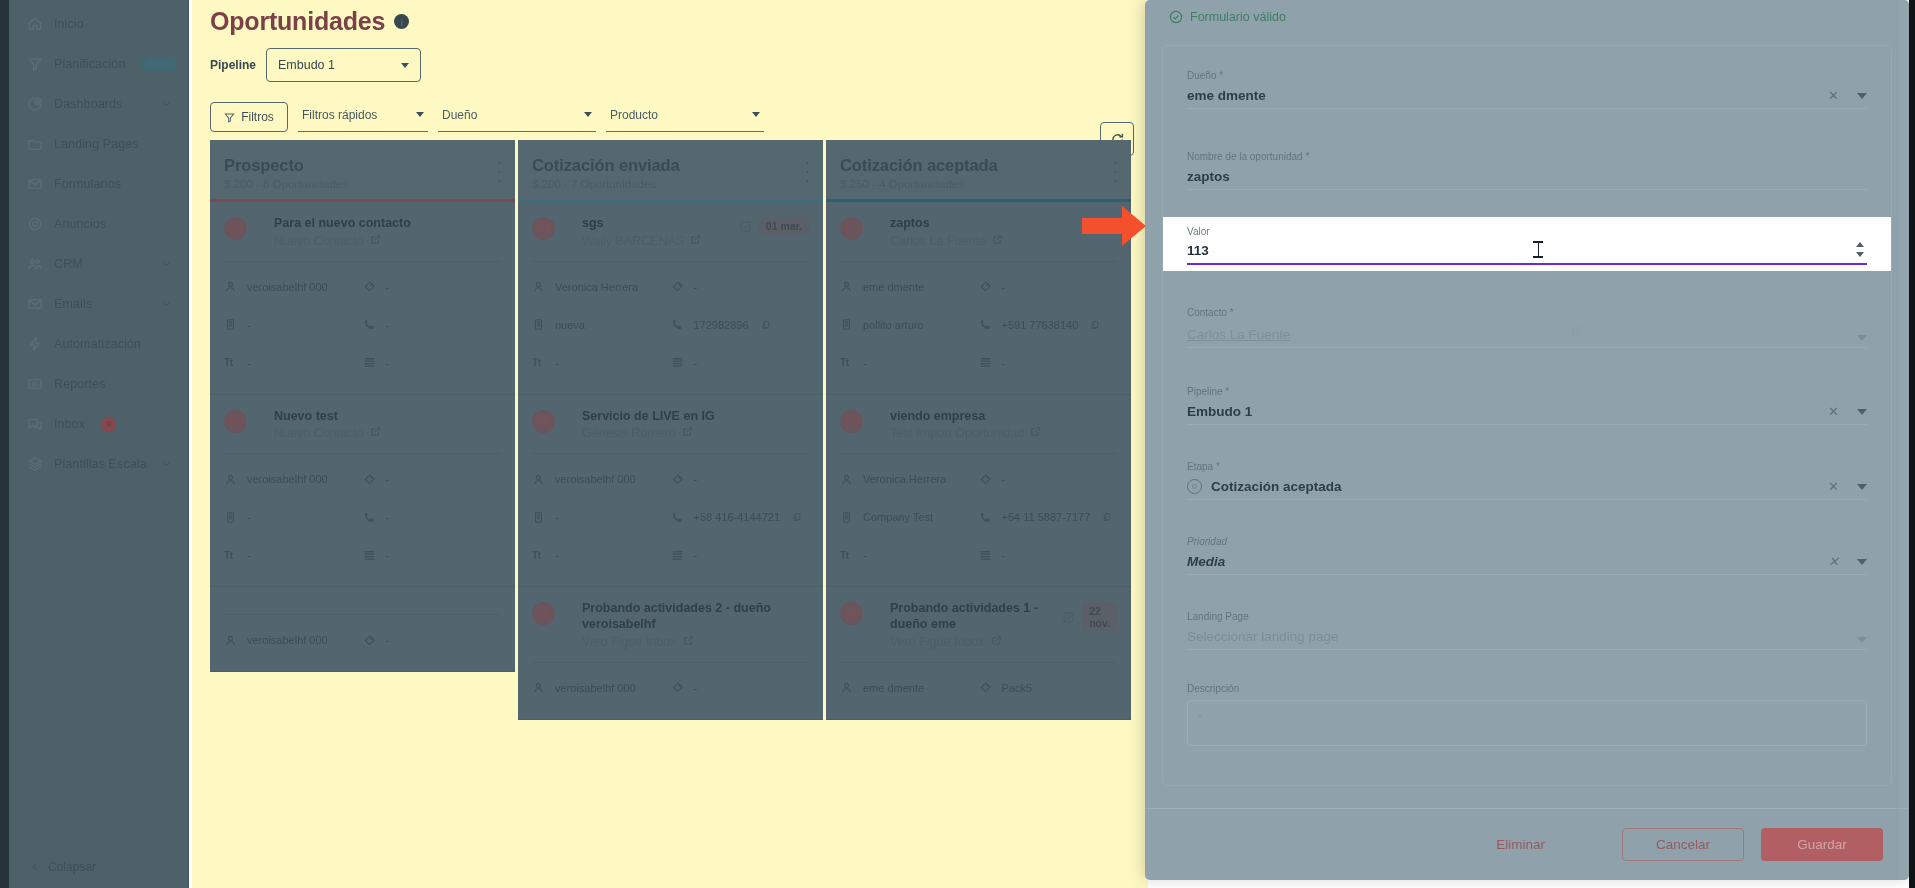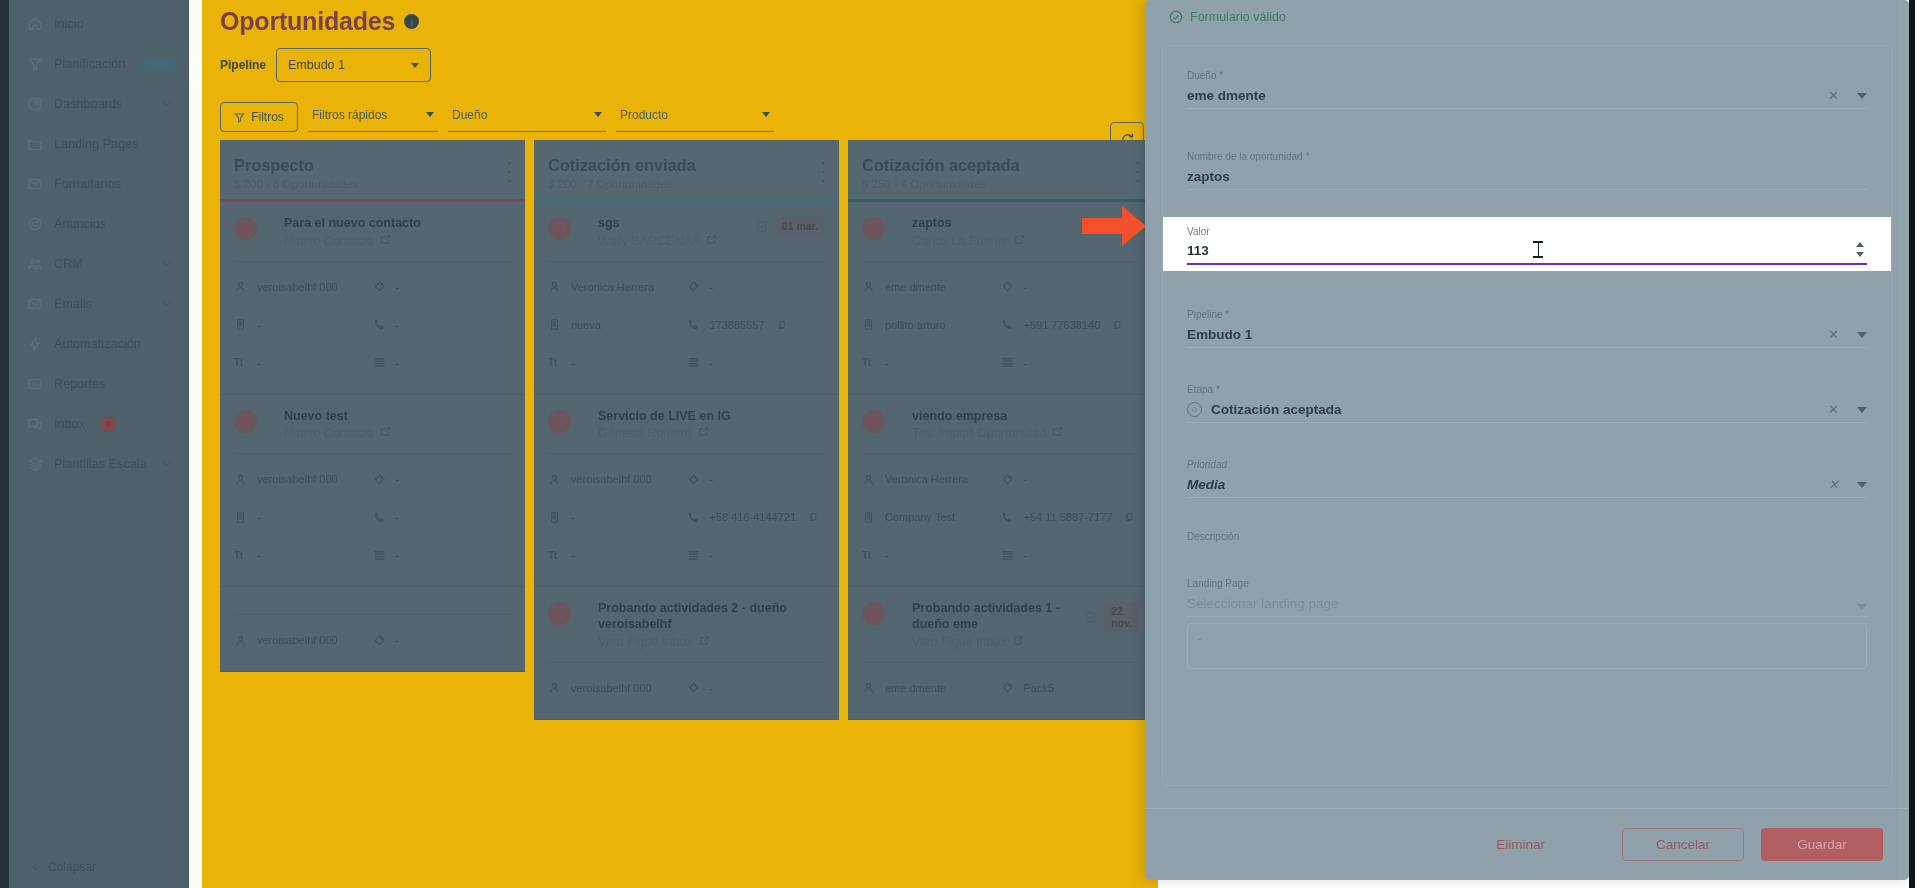--- a/index.html
+++ b/index.html
@@ -69,23 +69,23 @@
   .collapse-row {
     position: absolute; left: 0; bottom: 14px;
     display: flex; align-items: center; gap: 8px;
     padding-left: 30px; cursor: pointer;
   }
   .collapse-row span { font-size: 12px; color: #3d5059; }
   .collapse-row svg { width: 10px; height: 10px; color: #3d5059; }
 
   
   .board {
-    position: absolute; left: 202px; top: 0;
+    position: absolute; left: 192px; top: 0;
     width: 956px; height: 888px;
-    background: #eab308;
+    background: #fef9c3;
     overflow: hidden;
     z-index: 4;
   }
   .page-title-row {
     display: flex; align-items: center; gap: 9px;
     padding: 7px 0 0 18px;
   }
   .page-title {
     font-size: 25px; font-weight: bold; color: #7a4148;
     letter-spacing: -.2px;
@@ -138,21 +138,21 @@
     width: 34px; height: 34px;
     border: 1px solid #56696f; border-radius: 4px;
     display: flex; align-items: center; justify-content: center;
     cursor: pointer;
   }
   .refresh-btn svg { width: 15px; height: 15px; color: #3d5059; }
 
   
   .columns {
     position: absolute; left: 18px; top: 140px;
-    display: flex; gap: 9px;
+    display: flex; gap: 3px;
   }
   .kcol { width: 305px; }
   .kcol-head {
     background: #556870; padding: 16px 14px 9px 14px;
     position: relative;
   }
   .kcol-title { font-size: 16.5px; font-weight: bold; color: #3a4b53; letter-spacing:-.1px;}
   .kcol-sub { font-size: 11.5px; color: #4a5d64; margin-top: 3px; }
   .kcol-dots {
     position: absolute; right: 14px; top: 18px;
@@ -773,21 +773,21 @@
                     </svg>
                   </span>
                   <span class="tx">nueva</span>
                 </div>
                 <div class="kcell">
                   <span class="ic">
                     <svg viewBox="0 0 16 16" fill="currentColor">
                       <path d="M4.2 2.2c.5 0 .9.3 1 .8l.5 1.9c.1.4 0 .8-.3 1l-.9.7c.8 1.7 2.2 3.1 3.9 3.9l.7-.9c.2-.3.6-.4 1-.3l1.9.5c.5.1.8.5.8 1v1.6c0 .6-.5 1.1-1.1 1.1C6.5 13.5 2.5 9.5 2.5 3.3c0-.6.5-1.1 1.1-1.1z"></path>
                     </svg>
                   </span>
-                  <span class="tx">173885557</span>
+                  <span class="tx">172982896</span>
                   <span class="cp"><svg viewBox="0 0 16 16" fill="none" stroke="currentColor" stroke-width="1.4" stroke-linecap="round" stroke-linejoin="round">
                       <rect x="5.4" y="2.4" width="7" height="9.4" rx="1"></rect>
                       <path d="M3.6 5v8.6h6"></path>
                     </svg></span>
                 </div>
                 <div class="kcell">
                   <span class="ic tt">Tt</span>
                   <span class="tx">-</span>
                 </div>
                 <div class="kcell">
@@ -1163,20 +1163,37 @@
               <span></span>
             </span>
           <div style="flex:1 1 auto"></div>
           <div class="spinner">
               <i class="up"></i>
               <i class="dn"></i>
             </div>
         </div>
       </div>
 
+      <div class="field" style="padding-top:36px;">
+        <div class="field-label">Contacto *</div>
+        <div class="field-value-row">
+          <div class="field-value link">Carlos La Fuente</div>
+          <span class="ext-ic" style="margin:0 0 2px 6px;">
+            <svg viewBox="0 0 16 16" fill="none" stroke="currentColor" stroke-width="1.4">
+                <path d="M9.5 2.5H13.5V6.5"></path>
+                <path d="M13.5 2.5L7.5 8.5"></path>
+                <path d="M12 9.5v3.8H2.7V4H6.6"></path>
+              </svg>
+          </span>
+          <div style="flex:1 1 auto"></div>
+          <div class="field-actions">
+            <div class="dd-caret light"></div>
+          </div>
+        </div>
+      </div>
 
       <div class="field" style="padding-top:38px;">
         <div class="field-label">Pipeline *</div>
         <div class="field-value-row">
           <div class="field-value">Embudo 1</div>
           <div class="field-actions">
             <div class="clear-x">✕</div>
             <div class="dd-caret"></div>
           </div>
         </div>
@@ -1198,33 +1215,33 @@
         <div class="field-label">Prioridad</div>
         <div class="field-value-row">
           <div class="field-value">Media</div>
           <div class="field-actions">
             <div class="clear-x">✕</div>
             <div class="dd-caret"></div>
           </div>
         </div>
       </div>
 
-      <div class="field" style="padding-top:33px; padding-bottom:0;">
-        <div class="field-label">Descripción</div>
-      </div>
-
       <div class="field" style="padding-top:36px;">
         <div class="field-label">Landing Page</div>
         <div class="field-value-row">
           <div class="field-value ph">Seleccionar landing page</div>
           <div class="field-actions">
             <div class="dd-caret light"></div>
           </div>
         </div>
       </div>
+
+      <div class="field" style="padding-top:33px; padding-bottom:0;">
+        <div class="field-label">Descripción</div>
+      </div>
       <div class="desc-box">-</div>
     </div>
 
     <div class="drawer-footer">
       <div class="btn-del">Eliminar</div>
       <div class="btn-cancel">Cancelar</div>
       <div class="btn-save">Guardar</div>
     </div>
   </div>
 

